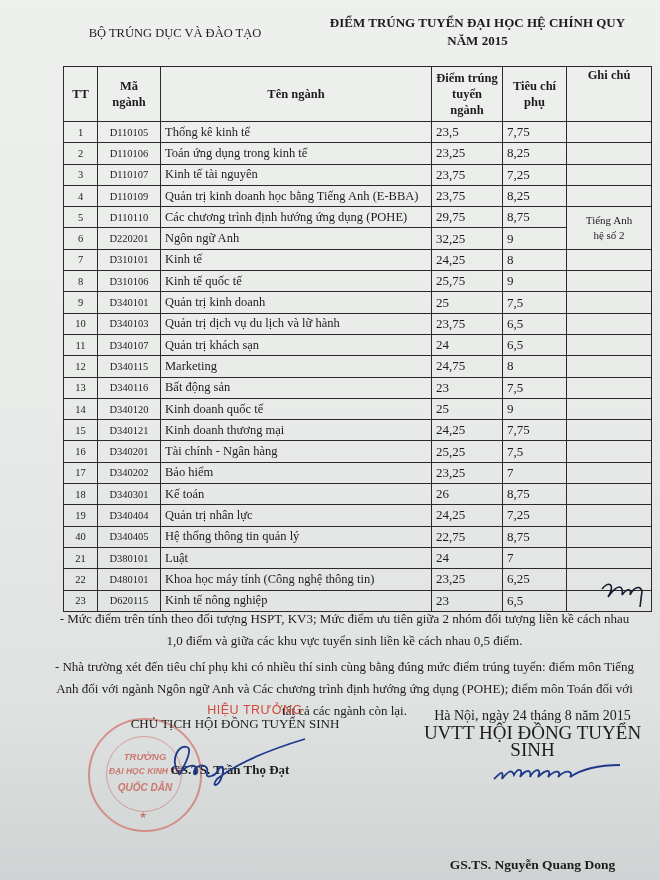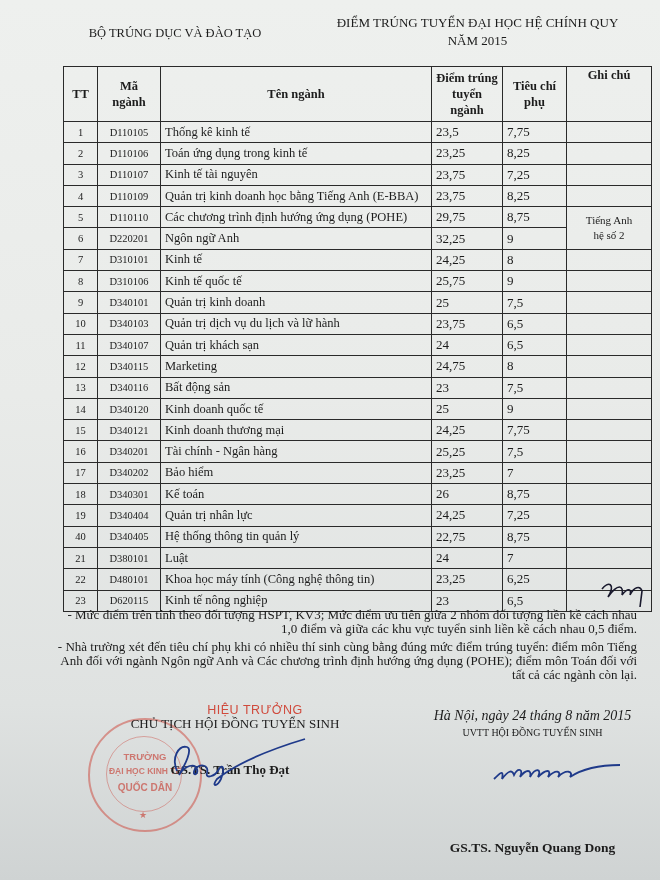--- a/index.html
+++ b/index.html
@@ -11,67 +11,67 @@
     position: relative;
   }
   .page { position: absolute; inset: 0; }
   .hdr-left {
     position: absolute; left: 60px; top: 26px; width: 230px;
     text-align: center; font-size: 12.5px; line-height: 15px;
   }
   .hdr-left .l2 { font-weight: bold; font-size: 12px; }
   .hdr-right {
     position: absolute; left: 310px; top: 14px; width: 335px;
-    text-align: center; font-weight: normal; font-size: 13px; line-height: 18px;
+    text-align: center; font-weight: bold; font-size: 13px; line-height: 18px;
   }
   table.scores {
     position: absolute; left: 63px; top: 66px; width: 588px;
     border-collapse: collapse; font-size: 12.5px; table-layout: fixed;
   }
   table.scores th, table.scores td {
     border: 1.2px solid #2a2a2a; padding: 0 4px; height: 20.3px;
   }
   table.scores th { font-weight: bold; font-size: 12.5px; height: 54px; line-height: 16px; }
   td.c { text-align: center; }
   td.tt, td.code { font-size: 10.5px; text-align: center; }
   td.name { text-align: left; padding-left: 4px; padding-top: 4px; }
   td.num { text-align: left; font-size: 13px; padding-bottom: 3px; }
   td.note { text-align: center; font-size: 11px; line-height: 15px; }
   .notes {
     position: absolute; left: 52px; top: 608px; width: 585px;
-    font-size: 13px; line-height: 14px; text-align: right;
+    font-size: 13px; line-height: 22px; text-align: center;
   }
   .notes p { margin: 0 0 4px 0; }
   .sig-left {
     position: absolute; left: 120px; top: 704px; width: 230px; text-align: center;
   }
   .sig-left .title-red {
     color: #d04a3c; font-family: "Liberation Sans", sans-serif; font-size: 12.5px;
     letter-spacing: 0.5px; line-height: 12px; margin-left: 40px;
   }
   .sig-left .role { font-size: 13px; margin-top: 0px; }
   .sig-left .name { font-weight: bold; font-size: 13px; margin-top: 30px; margin-left: -10px; }
   .sig-right {
     position: absolute; left: 420px; top: 707px; width: 225px; text-align: center;
   }
-  .sig-right .place { font-style: italic; font-size: 14px; line-height: 17px; }
-  .sig-right .role { font-size: 10px; line-height: 17px; }
+  .sig-right .place { font-size: 14px; line-height: 17px; }
+  .sig-right .role { font-size: 19px; line-height: 17px; }
   .sig-right .name { font-weight: bold; font-size: 13.5px; margin-top: 99px; }
   .stamp {
     position: absolute; left: 88px; top: 718px; width: 110px; height: 110px;
     border: 2px solid rgba(205,80,70,0.55); border-radius: 50%;
   }
   .stamp-inner {
     position: absolute; left: 16px; top: 16px; width: 74px; height: 74px;
     border: 1px solid rgba(205,80,70,0.45); border-radius: 50%;
   }
   .stamp-text {
     position: absolute; left: 0; width: 110px; text-align: center;
     color: rgba(200,75,65,0.7); font-family: "Liberation Sans", sans-serif;
-    font-weight: bold; font-size: 9.5px; line-height: 13px;
+    font-weight: bold; font-size: 9.5px; line-height: 13px; font-style: italic;
   }
   .stamp-star { position: absolute; left: 49px; top: 90px; color: rgba(200,75,65,0.7); font-size: 9px; }
   svg.sig { position: absolute; }
   .initials { position: absolute; left: 598px; top: 573px; }
 </style>
 </head>
 <body>
 
 <div class="page">
 

